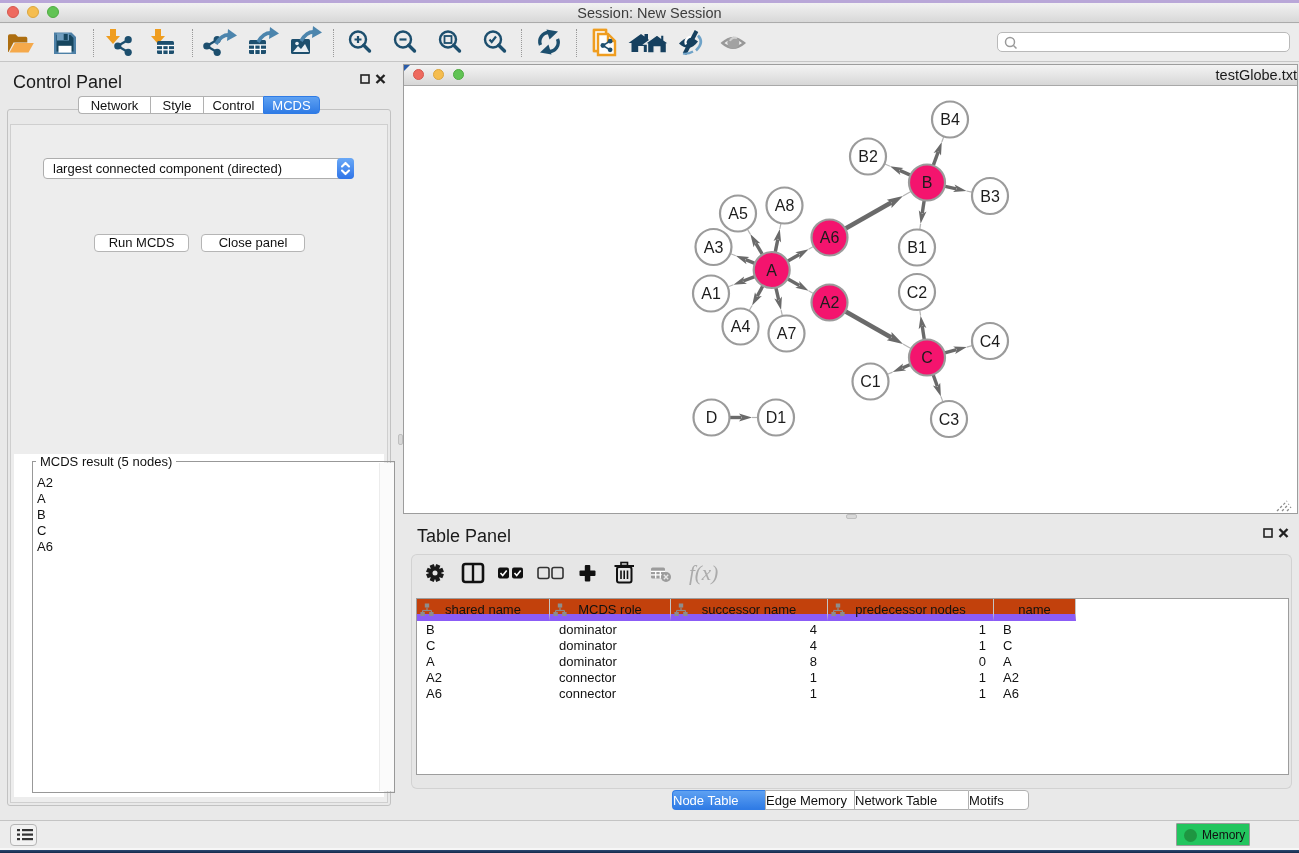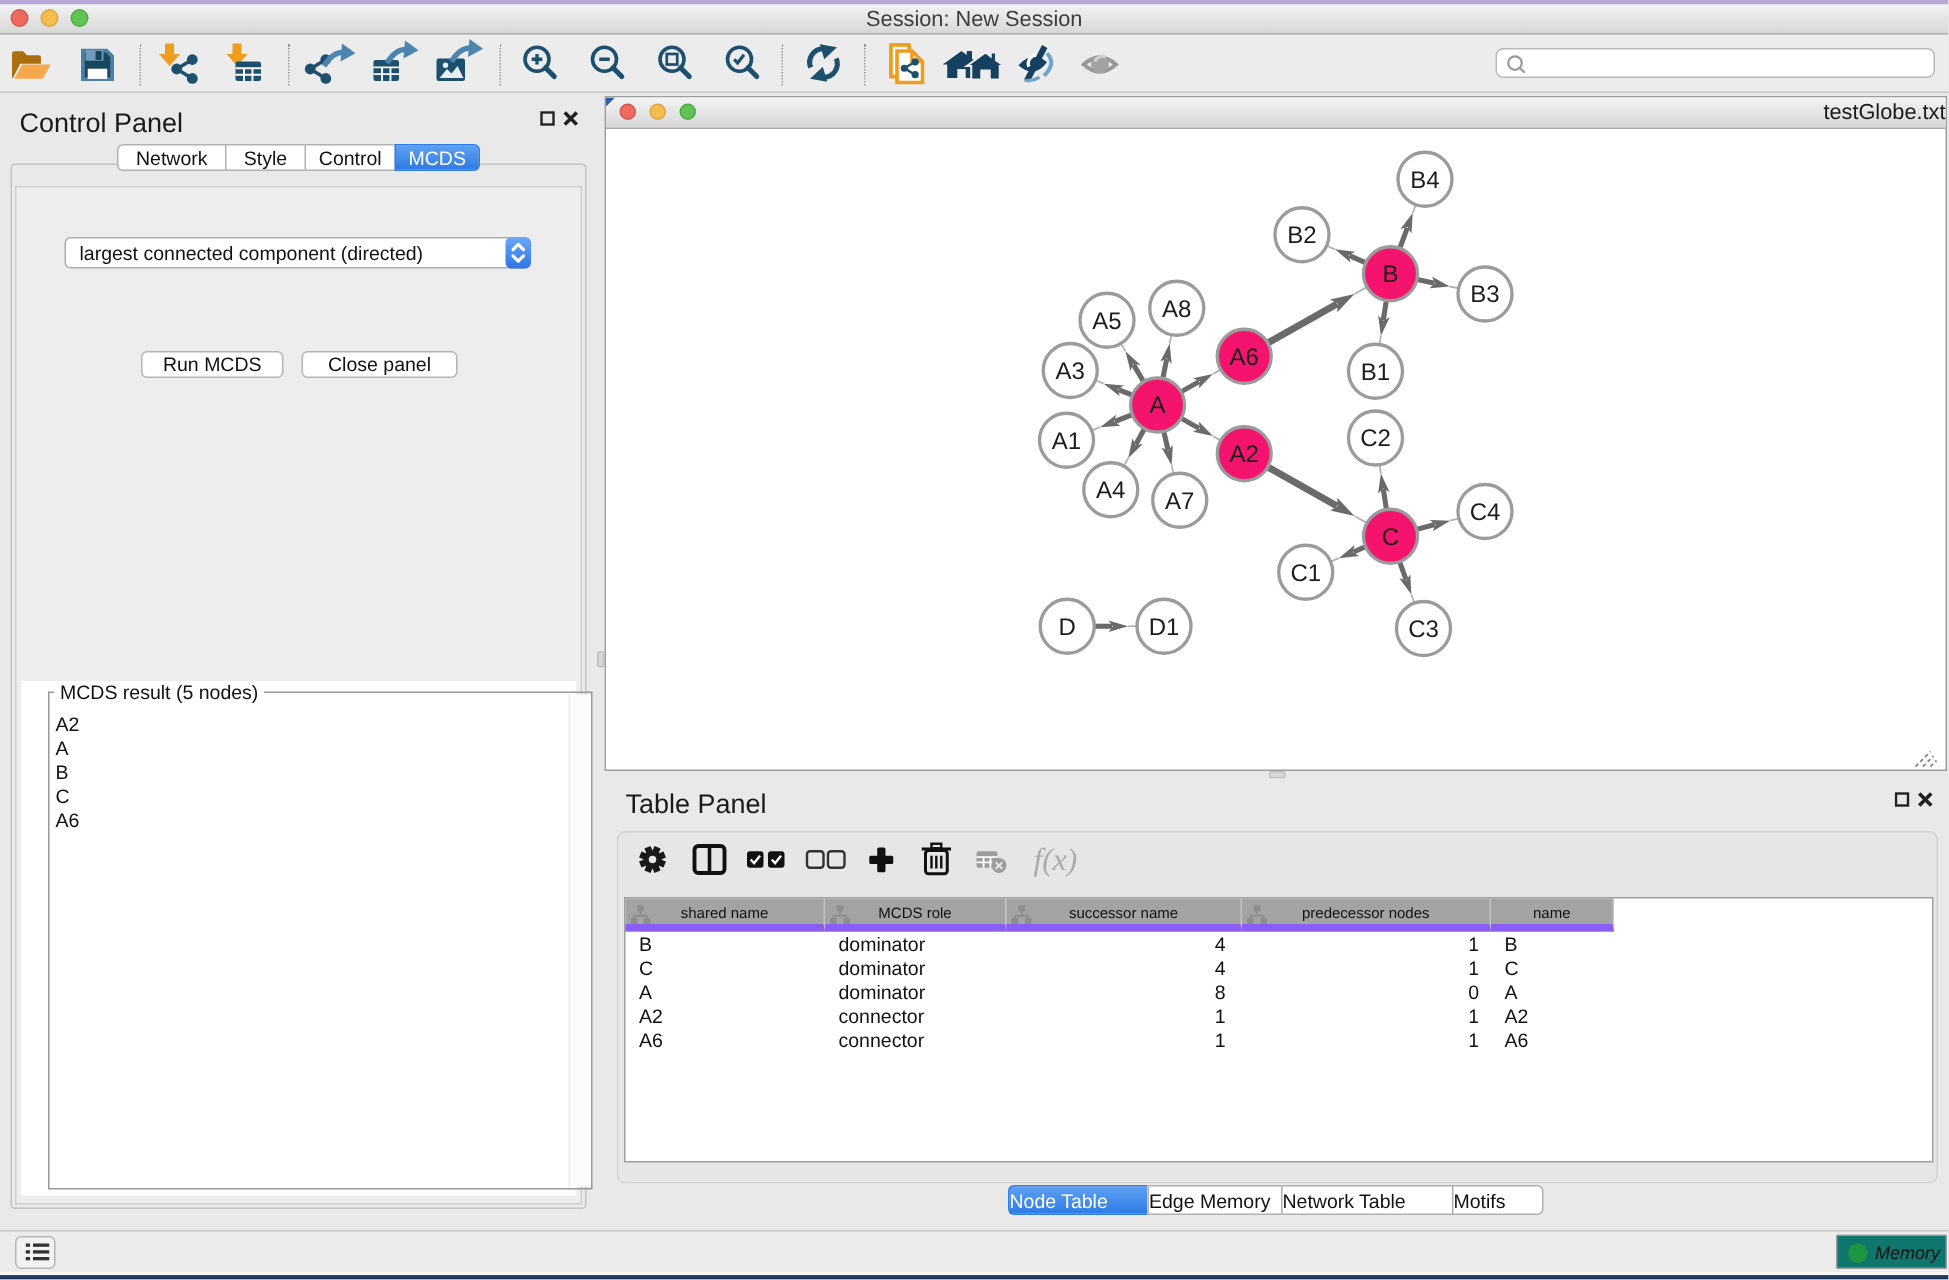--- a/index.html
+++ b/index.html
@@ -43,21 +43,21 @@
 #netwin { left:403px; top:64px; width:895px; height:450px; background:#fff; border:1px solid #9d9d9d; }
 #nettitle { position:absolute; left:0; top:0; right:0; height:21px; background:linear-gradient(#f4f4f4,#d7d7d7); border-bottom:1px solid #a8a8a8; }
 #nettitle .t { position:absolute; left:0; right:0; top:2px; text-align:right; font-size:14.5px; color:#1a1a1a; }
 .tl2 { position:absolute; width:11px; height:11px; border-radius:50%; top:4px; }
 
 
 #tpanel { left:397px; top:519px; width:902px; height:301px; background:#e9e9e9; }
 #tptool { position:absolute; left:14px; top:35px; width:881px; height:40px; background:#e6e6e6; border:1px solid #d2d2d2; border-radius:6px 6px 0 0; border-bottom:none; }
 #tcontainer { position:absolute; left:14px; top:75px; width:881px; height:195px; background:#e6e6e6; border:1px solid #d2d2d2; border-top:none; border-radius:0 0 6px 6px; }
 #ttable { position:absolute; left:4px; top:4px; width:873px; height:177px; background:#fff; border:1px solid #9d9d9d; }
-.th { position:absolute; top:0; height:22px; background:#a3a3a3; border-right:1px solid #c4c4c4; border-bottom:5px solid #8b5cf6; font-size:10px; color:#111; text-align:center; line-height:21px; }
+.th { position:absolute; top:0; height:22px; background:#c2410c; border-right:1px solid #c4c4c4; border-bottom:7px solid #8b5cf6; font-size:13px; color:#111; text-align:center; line-height:21px; }
 .cell { position:absolute; font-size:13px; color:#111; height:16px; line-height:16px; white-space:pre; }
 .btab { position:absolute; height:20px; background:#fff; border:1px solid #b1b1b1; border-right:none; font-size:13px; line-height:19px; color:#111; z-index:2; }
 .btab.sel { background:linear-gradient(#5ea1f2,#2f7be5); border-color:#2f7be5; color:#fff; }
 
 
 #statusbar { left:0; top:820px; width:1299px; height:28px; background:#ececec; border-top:1px solid #c4c4c4; }
 #bottomstrip { left:0; top:850px; width:1299px; height:3px; background:linear-gradient(#2c4a74,#14294a); }
 #prestrip { left:0; top:848px; width:1299px; height:2px; background:#f7f7f7; }
 </style>
 </head>
@@ -485,19 +485,19 @@
         <g fill="#333">
           <rect x="0" y="1" width="3" height="2.2"></rect>
           <rect x="5" y="1" width="11" height="2.2"></rect>
           <rect x="0" y="5.5" width="3" height="2.2"></rect>
           <rect x="5" y="5.5" width="11" height="2.2"></rect>
           <rect x="0" y="10" width="3" height="2.2"></rect>
           <rect x="5" y="10" width="11" height="2.2"></rect>
         </g>
       </svg>
   </div>
-  <div style="position:absolute;left:1224px;top:2px;width:74px;height:23px;background:#0f766e;border:1px solid #9a9a9a;border-radius:1px;font-style:italic;">
+  <div style="position:absolute;left:1176px;top:2px;width:74px;height:23px;background:#22c55e;border:1px solid #9a9a9a;border-radius:1px;">
     <div style="position:absolute;left:7px;top:4.5px;width:13px;height:13px;border-radius:50%;background:#1e9641;"></div>
     <span style="position:absolute;left:25px;top:3.5px;font-size:12px;color:#111;">Memory</span>
   </div>
 </div>
 <div class="abs" id="prestrip"></div>
 <div class="abs" id="bottomstrip"></div>
 
 </body></html>

